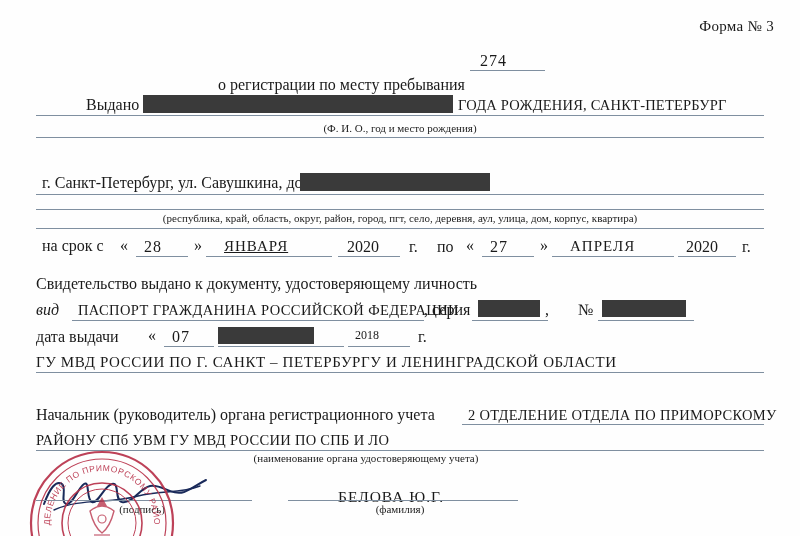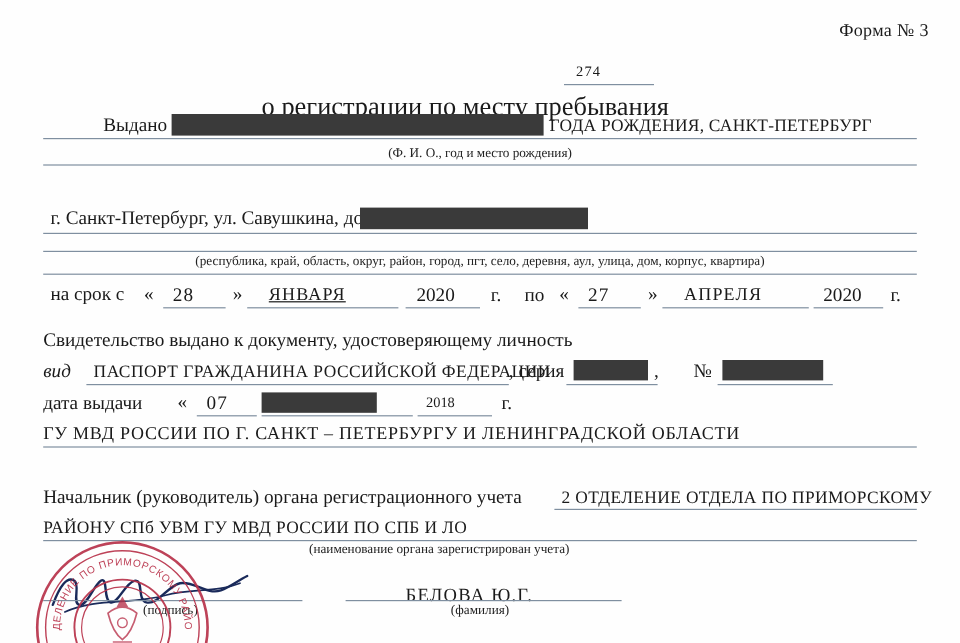--- a/index.html
+++ b/index.html
@@ -37,27 +37,27 @@
   .title {
     left: 243px;
     top: 50px;
     font-size: 21px;
     letter-spacing: 2.2px;
     font-weight: 400;
   }
   .cert-num {
     left: 480px;
     top: 52px;
-    font-size: 12px;
+    font-size: 16px;
     letter-spacing: 1px;
   }
   .subtitle {
     left: 218px;
     top: 76px;
-    font-size: 22px;
+    font-size: 16px;
     text-align: center;
   }
   .lbl {
     font-size: 16px;
   }
   .small-center {
     position: absolute;
     font-size: 11px;
     text-align: center;
     color: #222;
@@ -185,21 +185,21 @@
   <div class="abs" style="left:418px; top:328px; font-size:16px;">г.</div>
 
   <div class="abs organ-line">ГУ  МВД  РОССИИ  ПО  Г. САНКТ – ПЕТЕРБУРГУ  И  ЛЕНИНГРАДСКОЙ ОБЛАСТИ</div>
   <div class="rule" style="left:36px; top:372px; width:728px;"></div>
 
   <div class="abs chief-line">Начальник (руководитель) органа регистрационного учета</div>
   <div class="abs chief-org1">2 ОТДЕЛЕНИЕ ОТДЕЛА  ПО ПРИМОРСКОМУ</div>
   <div class="rule" style="left:462px; top:424px; width:302px;"></div>
   <div class="abs chief-org2">РАЙОНУ СПб УВМ  ГУ  МВД  РОССИИ  ПО СПБ  И  ЛО</div>
   <div class="rule" style="left:36px; top:450px; width:728px;"></div>
-  <div class="small-center" style="left:36px; top:452px; width:660px;">(наименование органа зарегистрирован учета)</div>
+  <div class="small-center" style="left:36px; top:452px; width:660px;">(наименование органа удостоверяющему учета)</div>
 
   <svg class="signature" viewBox="0 0 175 45">
     <path d="M4,34 C10,18 16,10 22,14 C27,18 20,32 26,34 C32,36 38,18 44,14 C50,10 46,30 52,32 C58,34 64,16 72,14 C80,12 74,30 82,32 C92,34 100,18 110,16 C122,14 132,26 144,22 C152,19 158,14 166,10" stroke="#1a2a5a" stroke-width="2" fill="none" stroke-linecap="round"></path>
     <path d="M14,40 C40,28 70,34 98,26 C120,20 140,24 160,16" stroke="#1a2a5a" stroke-width="1.4" fill="none" stroke-linecap="round"></path>
   </svg>
   <div class="rule" style="left:36px; top:500px; width:216px;"></div>
   <div class="small-center sig-cap" style="width:100px;">(подпись)</div>
 
   <div class="abs surname">БЕЛОВА Ю.Г.</div>
   <div class="rule" style="left:288px; top:500px; width:230px;"></div>

